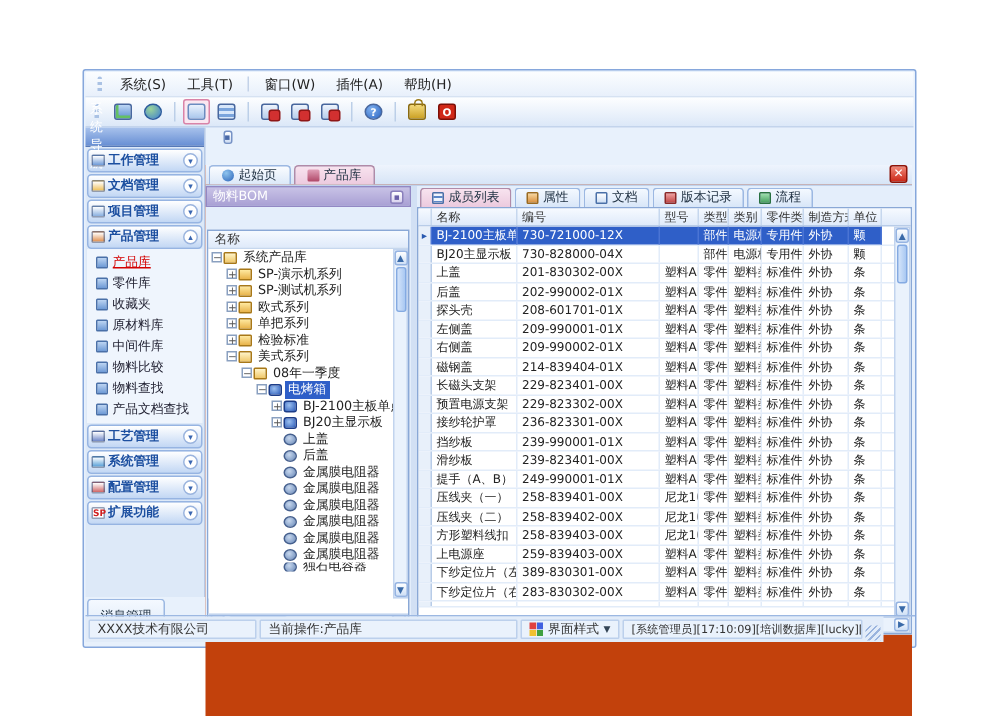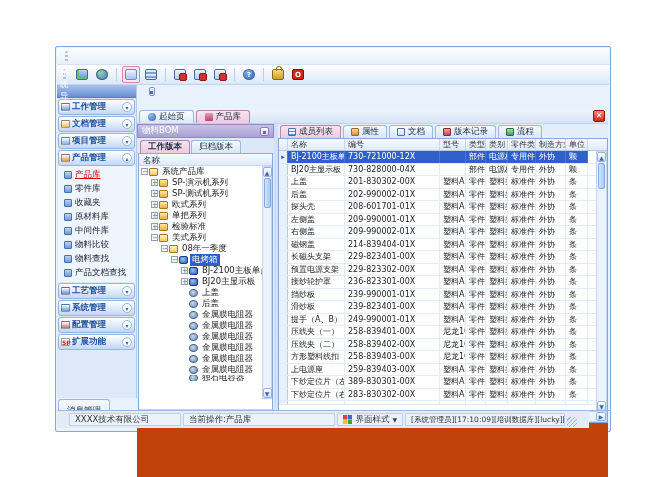--- a/index.html
+++ b/index.html
@@ -153,21 +153,21 @@
   .tbl-hscroll { position:absolute; left:0; bottom:0; width:328px; height:11px; }
   .tbl-hscroll .sb-thumb { width:90px; height:7px; margin-left:2px; }
   .tbl-hscroll .sb-btn.right { margin-left:auto; }
 
   
   .msg-tab { position:absolute; left:2px; top:352px; height:12px; padding:11px 8px; font-size:8.5px; color:#234;
     background:linear-gradient(#f4f9ff,#dde9f8); border:1px solid #9cb8e2; border-bottom:none; border-radius:3px 3px 0 0;
     display:flex; align-items:center; }
   .bottom-line { position:absolute; left:1px; top:363px; width:553px; height:1px; background:#9cb8e2; }
   .statusbar { position:absolute; left:1px; top:364px; width:532px; height:17px; background:#e2ecf9;
-    display:flex; align-items:center; gap:2px; padding:1px 12px; font-size:8.5px; color:#333; }
+    display:flex; align-items:center; gap:2px; padding:1px 2px; font-size:8.5px; color:#333; }
   .scell { height:13px; background:#eaf2fc; border:1px solid #bcd0ec; border-radius:1px;
     display:flex; align-items:center; padding:0 5px; white-space:nowrap; overflow:hidden; }
   .scell.company { width:112px; }
   .scell.op { flex:1; }
   .scell.style { gap:3px; }
   .style-icon { width:9px; height:9px; flex:none;
     background:linear-gradient(#e04040,#e04040) 0 0/4.5px 4.5px no-repeat,
                linear-gradient(#4060e0,#4060e0) 4.5px 0/4.5px 4.5px no-repeat,
                linear-gradient(#f0c030,#f0c030) 0 4.5px/4.5px 4.5px no-repeat,
                linear-gradient(#40a040,#40a040) 4.5px 4.5px/4.5px 4.5px no-repeat; }
@@ -176,20 +176,29 @@
   .resize-grip { width:10px; height:10px; align-self:flex-end;
     background:repeating-linear-gradient(135deg,transparent 0 2px,#9ab4de 2px 3px); }
 </style>
 </head>
 <body>
 
 <div class="window">
 
   <div class="menubar">
     <span class="grip"></span>
+    <span style="display:flex;align-items:center;">
+
+    <span class="menu-item">系统(S)</span>
+        <span class="menu-item">工具(T)</span>
+        <span class="menu-item sep"></span>
+        <span class="menu-item">窗口(W)</span>
+        <span class="menu-item">插件(A)</span>
+        <span class="menu-item">帮助(H)</span>
+      </span>
   </div>
 
   <div class="toolbar">
     <span class="grip"></span>
     <span style="display:flex;align-items:center;gap:2px;">
 
     <span class="tbtn" data-kind="monitor">
           <span class="tic"></span>
         </span>
         <span class="tbtn" data-kind="globe">
@@ -327,29 +336,20 @@
         </span>
       <span class="close-x">✕</span>
     </div>
 
     <div class="bom-panel">
       <div class="bom-title">
         <span>物料BOM</span>
         <span class="spacer"></span>
         <span class="bom-title-btn">▪</span>
       </div>
-      <div class="bom-tabs">
-
-      <span class="btab active highlight">
-            <span>工作版本</span>
-          </span>
-          <span class="btab">
-            <span>归档版本</span>
-          </span>
-        </div>
       <div class="bom-body">
         <div class="tree-header">名称</div>
         <div class="tree">
 
             <div class="tree-row" data-icon="folder-open" style="padding-left: 2px;">
               <span class="exp" data-exp="minus">−</span>
               <span class="ticon"></span>
               <span class="tlabel">系统产品库</span>
             </div>
 

